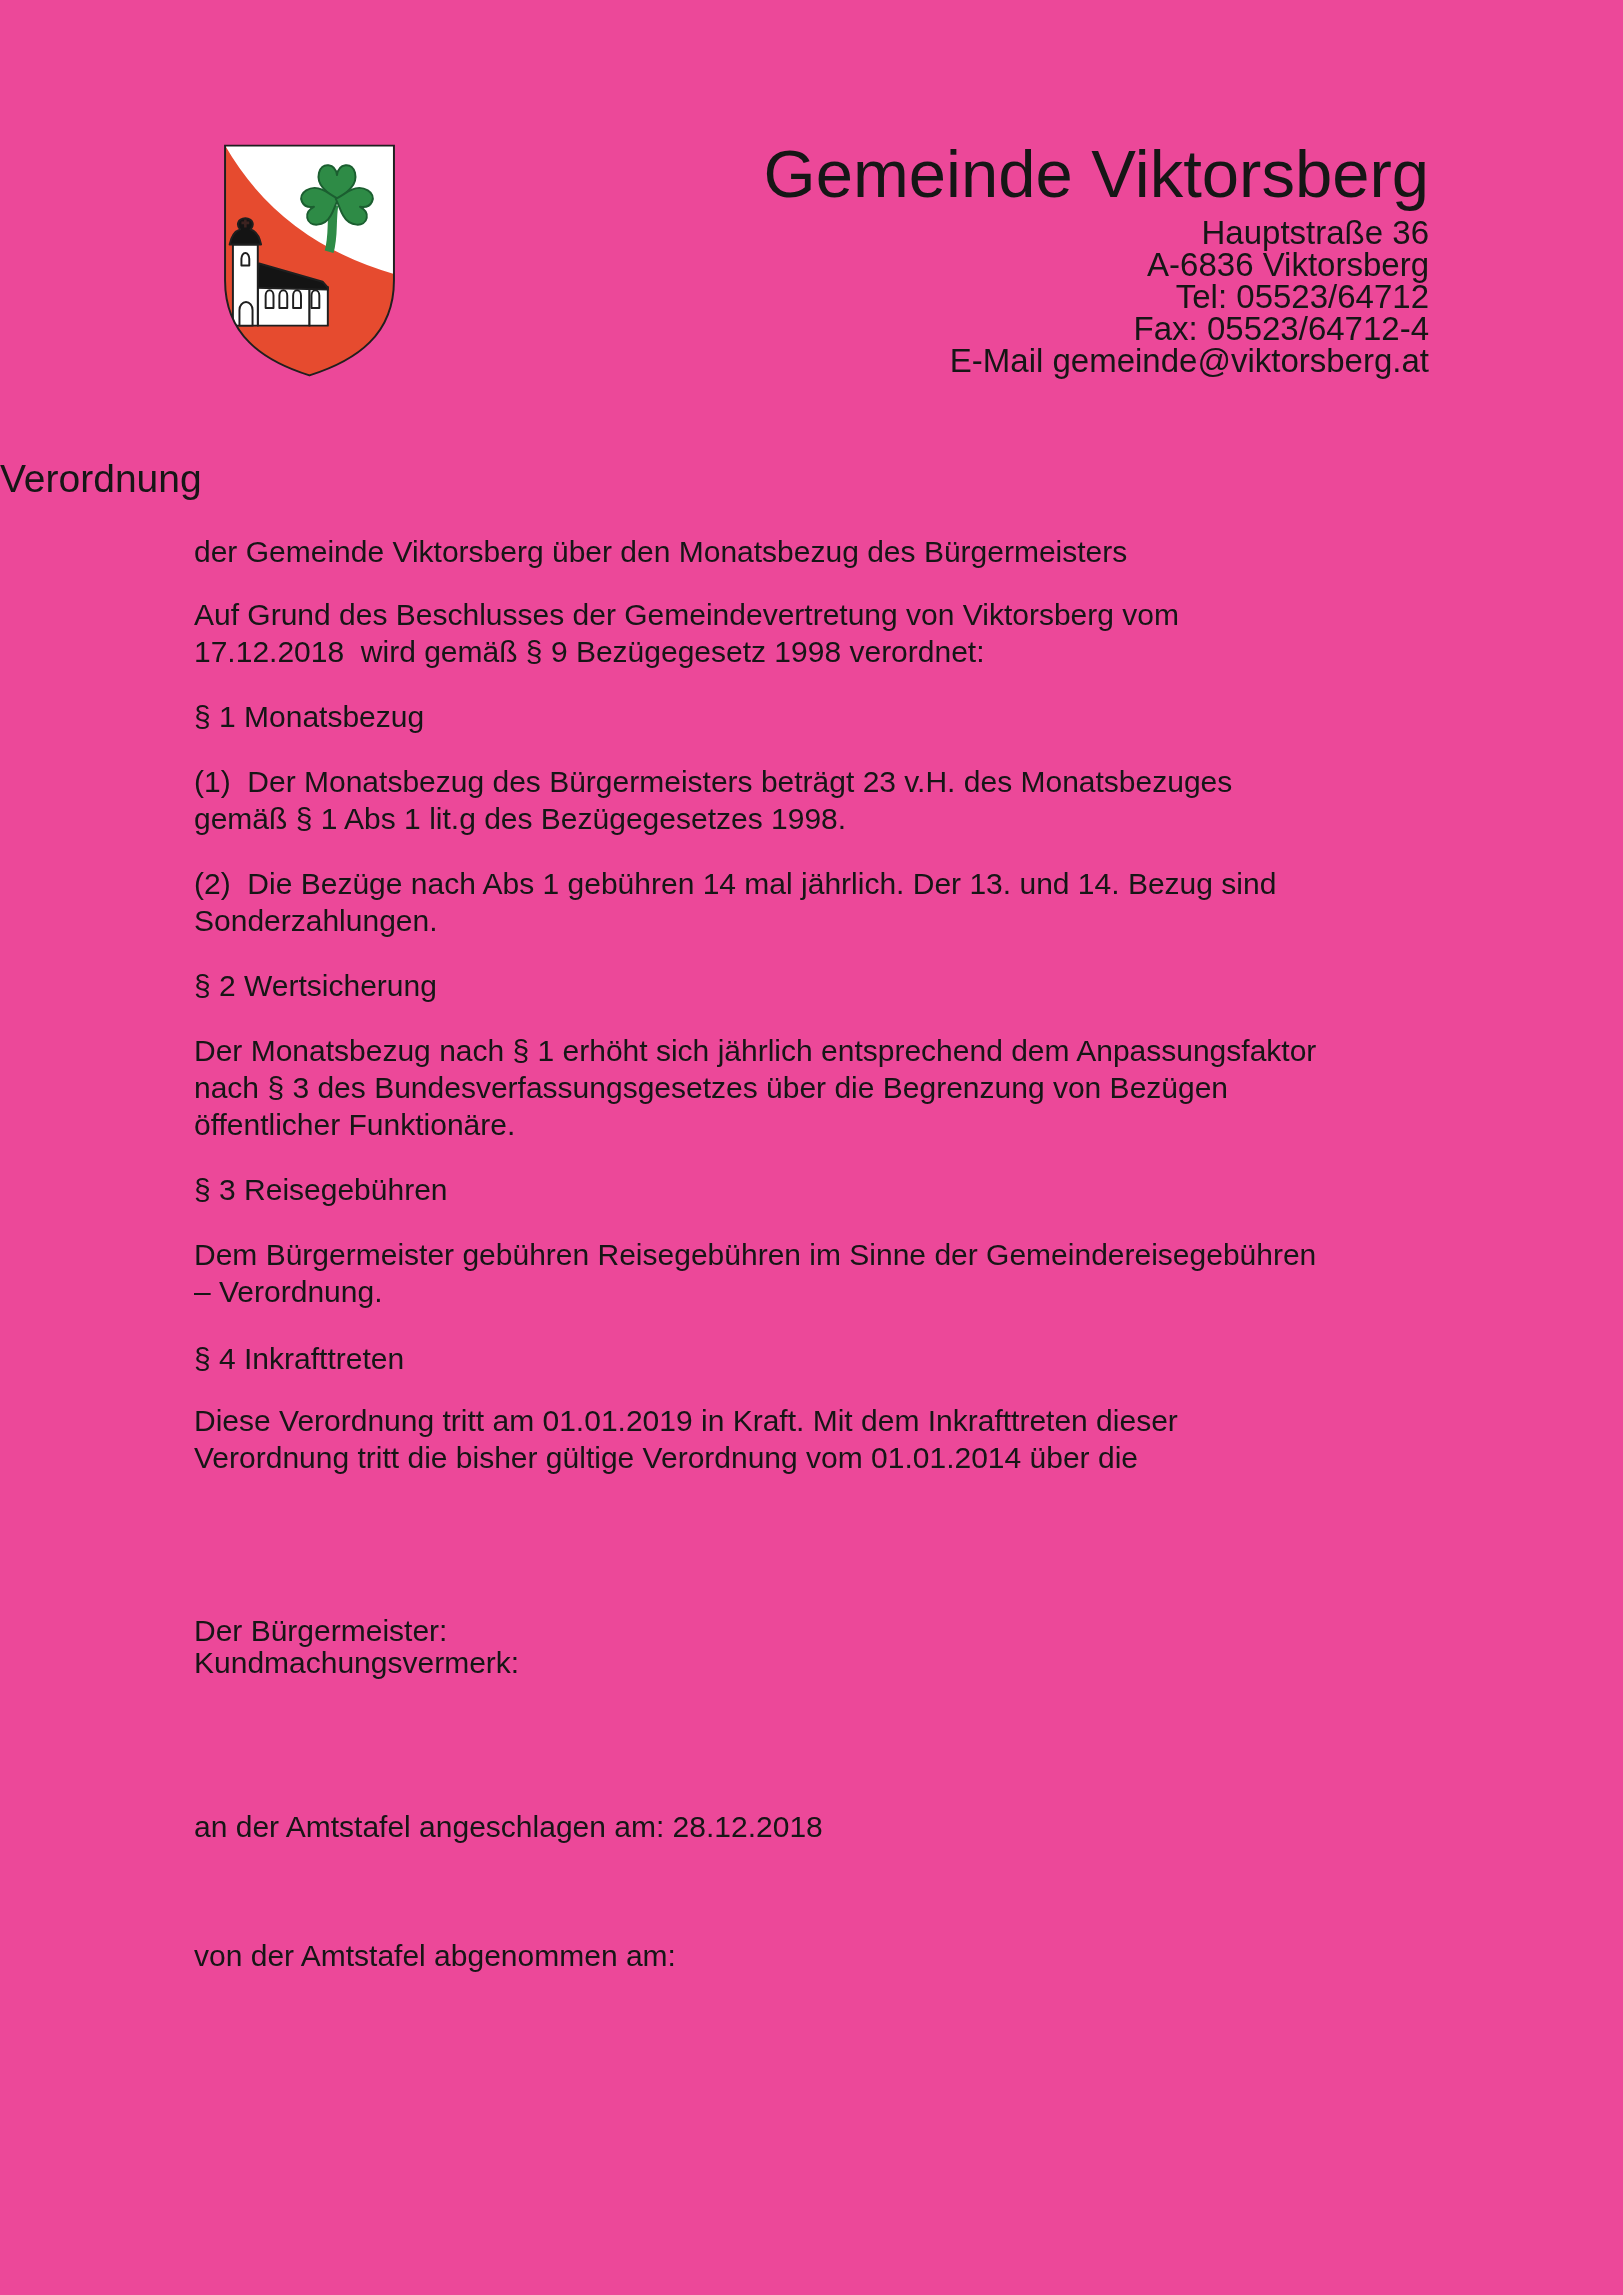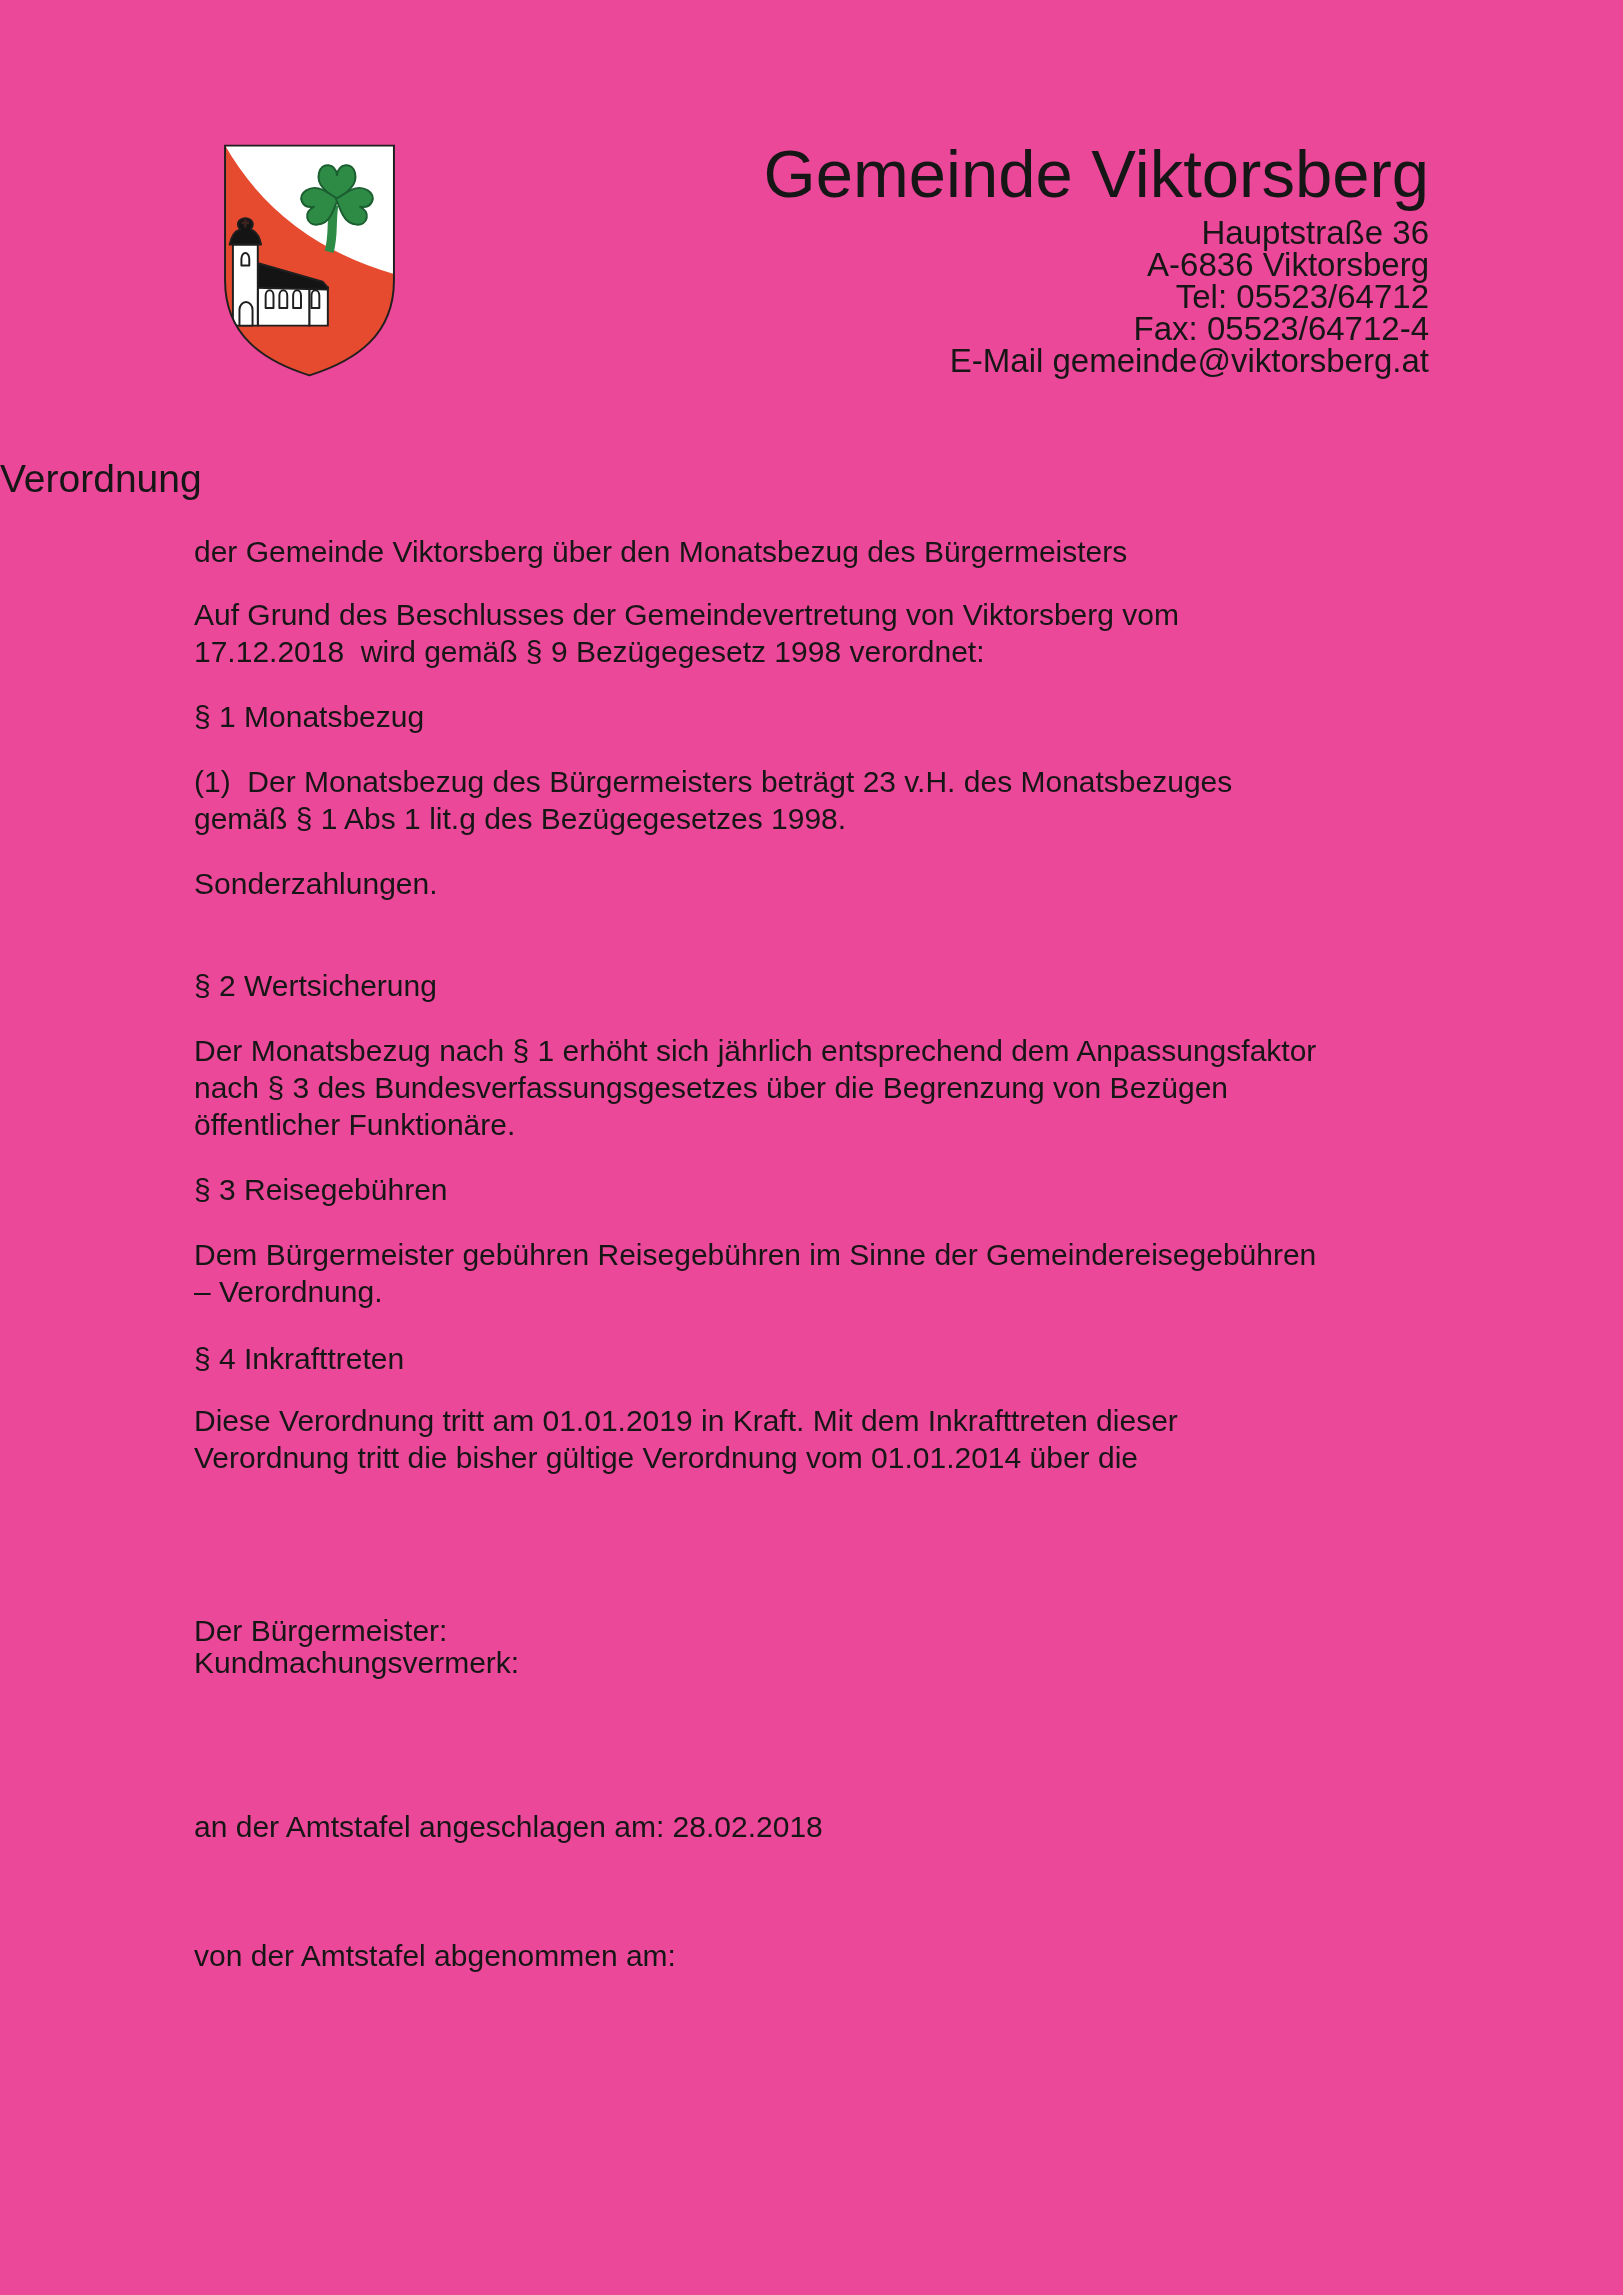--- a/index.html
+++ b/index.html
@@ -111,20 +111,21 @@
   <div class="abs block" style="top:698px">
     <div class="line">§ 1 Monatsbezug</div>
   </div>
 
   <div class="abs block" style="top:763px">
     <div class="line">(1)  Der Monatsbezug des Bürgermeisters beträgt 23 v.H. des Monatsbezuges</div>
     <div class="line">gemäß § 1 Abs 1 lit.g des Bezügegesetzes 1998.</div>
   </div>
 
   <div class="abs block" style="top:865px">
+    <div class="line">(2)  Die Bezüge nach Abs 1 gebühren 14 mal jährlich. Der 13. und 14. Bezug sind</div>
     <div class="line">Sonderzahlungen.</div>
   </div>
 
   <div class="abs block" style="top:967px">
     <div class="line">§ 2 Wertsicherung</div>
   </div>
 
   <div class="abs block" style="top:1032px">
     <div class="line">Der Monatsbezug nach § 1 erhöht sich jährlich entsprechend dem Anpassungsfaktor</div>
     <div class="line">nach § 3 des Bundesverfassungsgesetzes über die Begrenzung von Bezügen</div>
@@ -151,21 +152,21 @@
 
   <div class="abs block" style="top:1612px">
     <div class="line">Der Bürgermeister:</div>
   </div>
 
   <div class="abs block" style="top:1644px">
     <div class="line">Kundmachungsvermerk:</div>
   </div>
 
   <div class="abs block" style="top:1808px">
-    <div class="line">an der Amtstafel angeschlagen am: 28.02.2018</div>
+    <div class="line">an der Amtstafel angeschlagen am: 28.12.2018</div>
   </div>
 
   <div class="abs block" style="top:1937px">
     <div class="line">von der Amtstafel abgenommen am:</div>
   </div>
 
 </div>
 
 
 </body></html>

